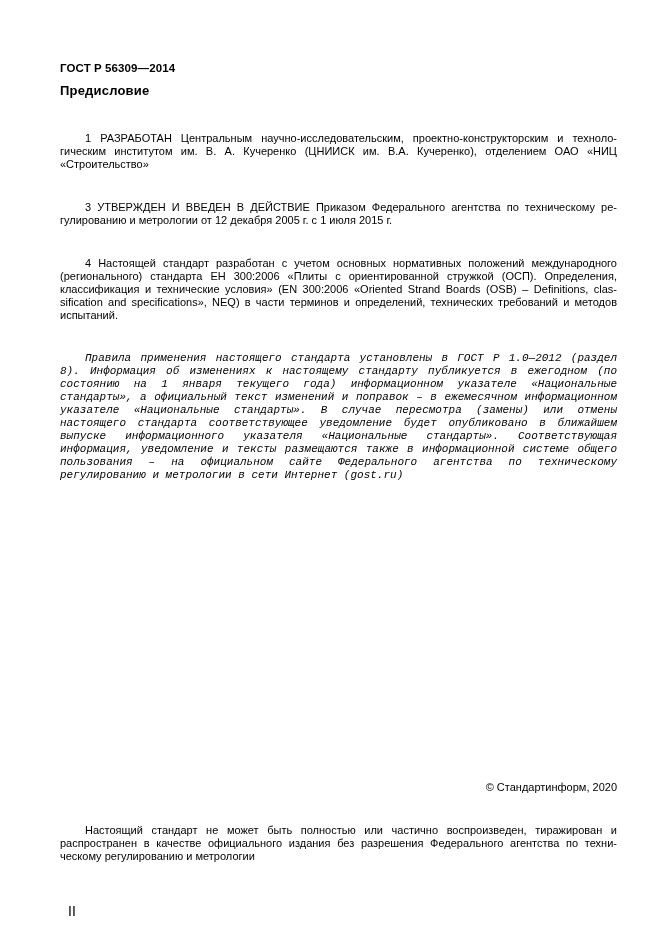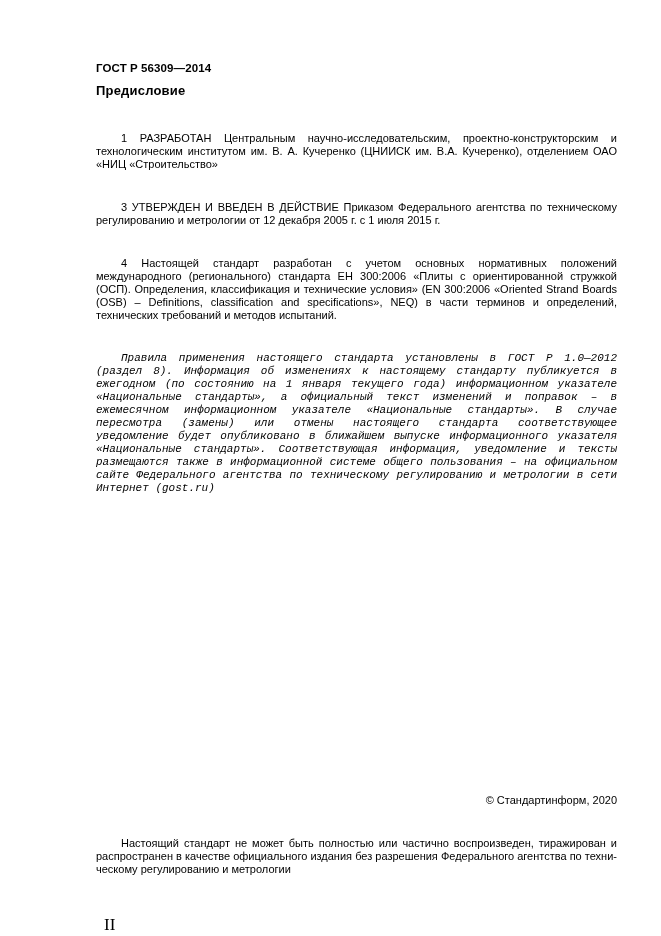--- a/index.html
+++ b/index.html
@@ -8,21 +8,21 @@
     width: 661px;
     height: 936px;
     font-family: "Liberation Sans", "DejaVu Sans", sans-serif;
     color: #000000;
   }
   .page {
     position: relative;
     width: 661px;
     height: 936px;
     background: #ffffff;
-    padding: 62px 44px 0 96px;
+    padding: 62px 44px 0 60px;
     font-size: 11px;
     line-height: 13px;
     overflow: hidden;
   }
   .doc-code {
     font-weight: bold;
     font-size: 11.5px;
     line-height: 13px;
     letter-spacing: 0.1px;
   }
@@ -45,23 +45,22 @@
   .note-italic { font-style: italic; font-family: Liberation Mono, monospace; }
   .copyright {
     text-align: right;
     margin-top: 299px;
     line-height: 13px;
   }
   .restriction { }
   .page-number {
     margin-top: 42px;
     margin-left: 8px;
-    font-size: 17px;
+    font-size: 14px;
     line-height: 13px;
-    font-family: Liberation Serif, serif;
   }
 </style>
 </head>
 <body>
 
 <div class="page">
 
   <header>
     <div class="doc-code">ГОСТ Р 56309—2014</div>
     <h1 class="title">Предисловие</h1>

